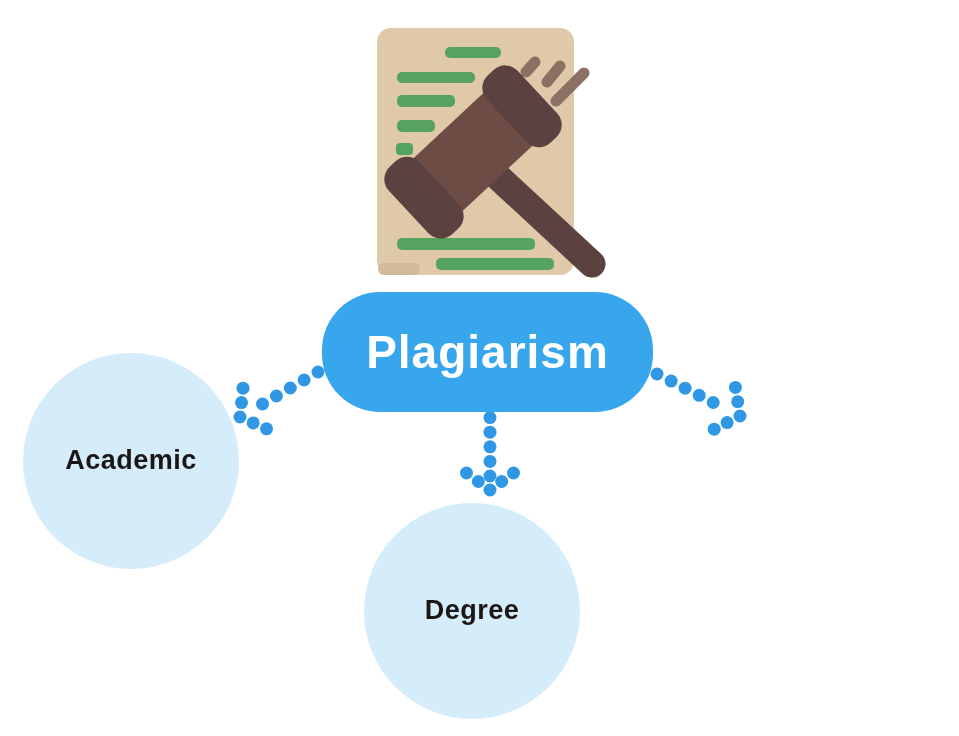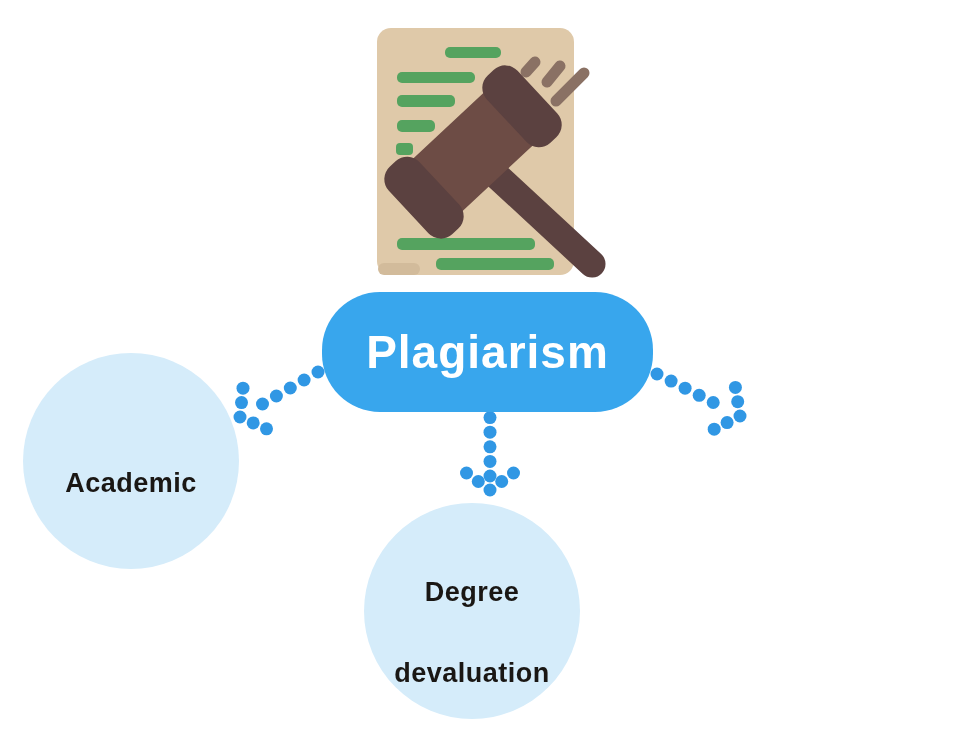--- a/index.html
+++ b/index.html
@@ -54,21 +54,21 @@
     text-align: center;
     z-index: 1;
   }
   .node-circle .node-label {
     color: var(--c-node_text, #1a1714);
     font-size: 27px;
     font-weight: 600;
     letter-spacing: 0.5px;
     line-height: 1.32;
   }
-  .node-label span { display: block; margin-top: 45px; }
+  .node-label span { display: block; }
   .circle-left   { left: 23px;  top: 353px; }
   .circle-middle { left: 364px; top: 503px; }
   .circle-right  { left: 730px; top: 364px; }
   .arrows-svg {
     position: absolute;
     left: 0; top: 0;
     width: 959px;
     height: 736px;
     z-index: 2;
     pointer-events: none;
@@ -148,18 +148,17 @@
 
   <div class="node-circle circle-left">
     <div class="node-label">
       <span>Academic</span>
     </div>
   </div>
 
   <div class="node-circle circle-middle">
     <div class="node-label">
       <span>Degree</span>
-      <span>devaluation</span>
     </div>
   </div>
 
 
 </div>
 
 </body></html>

